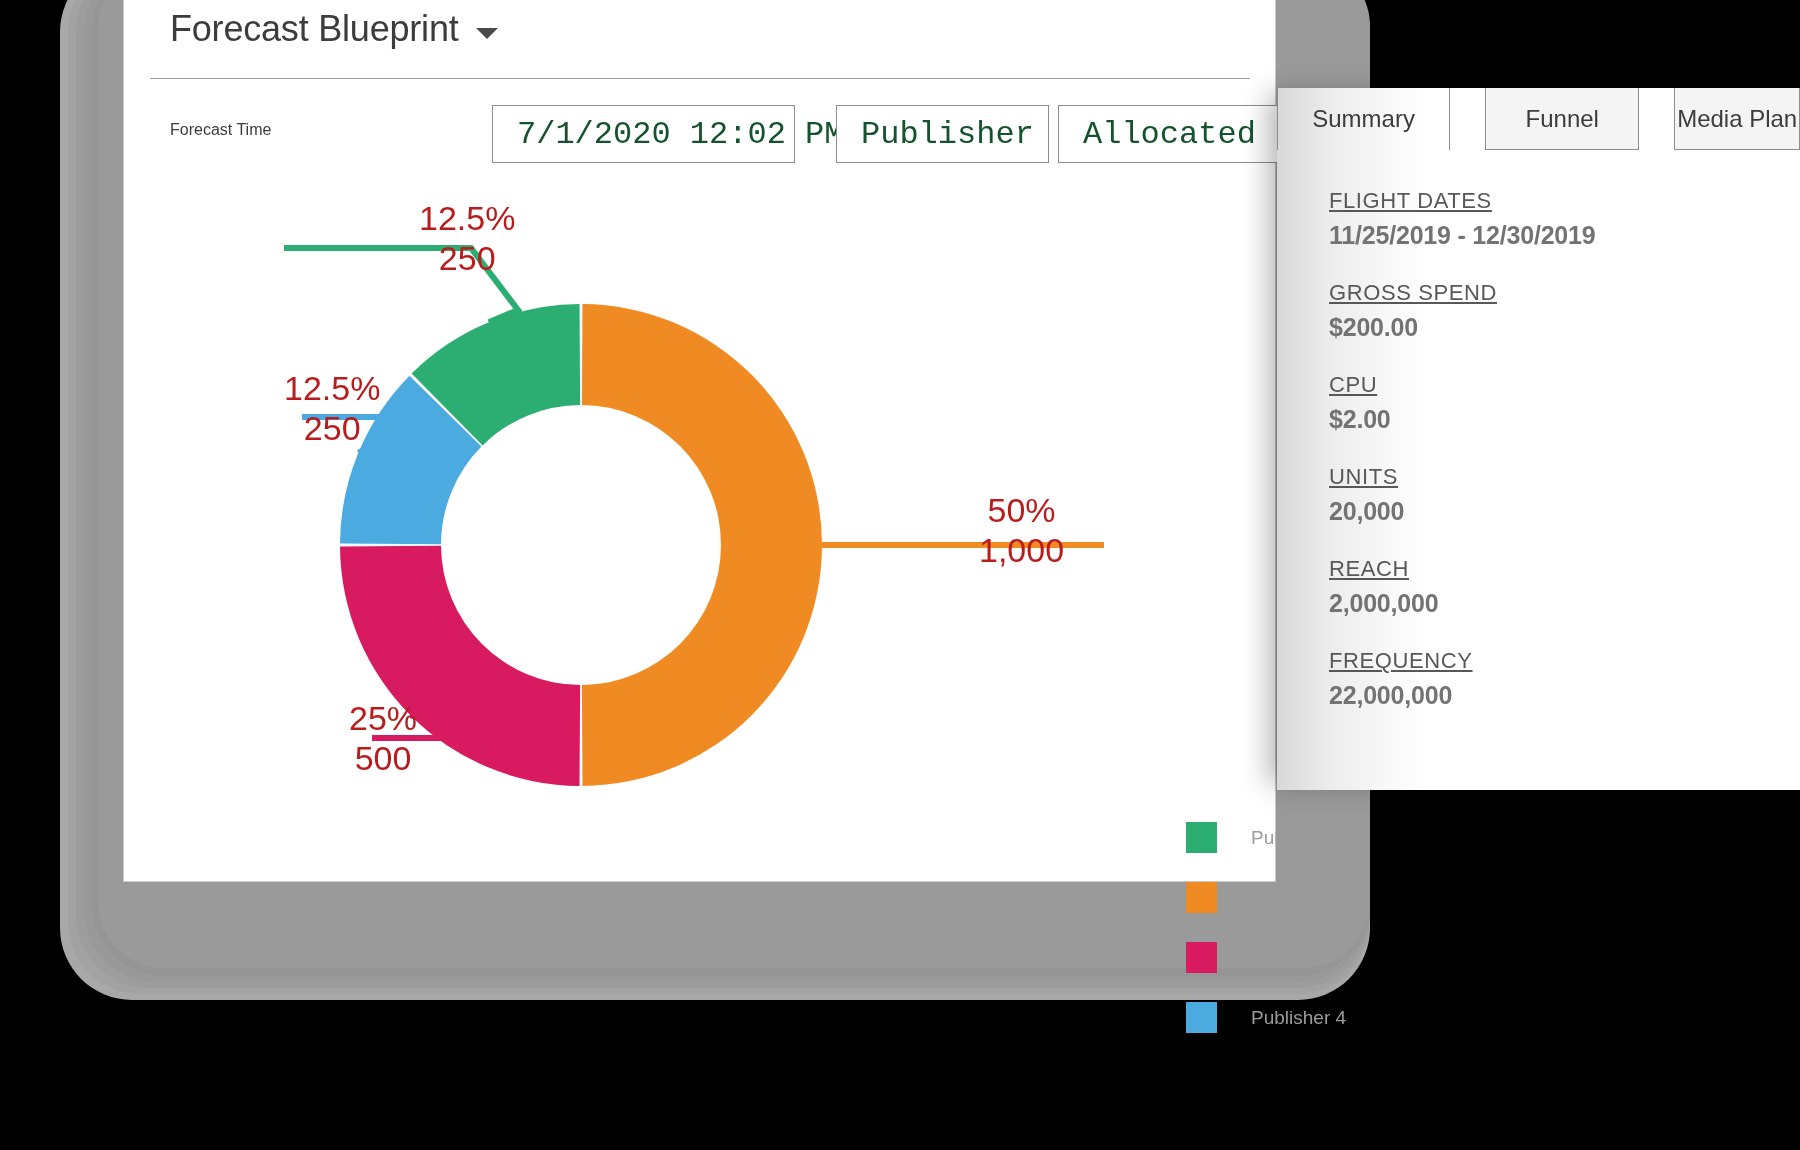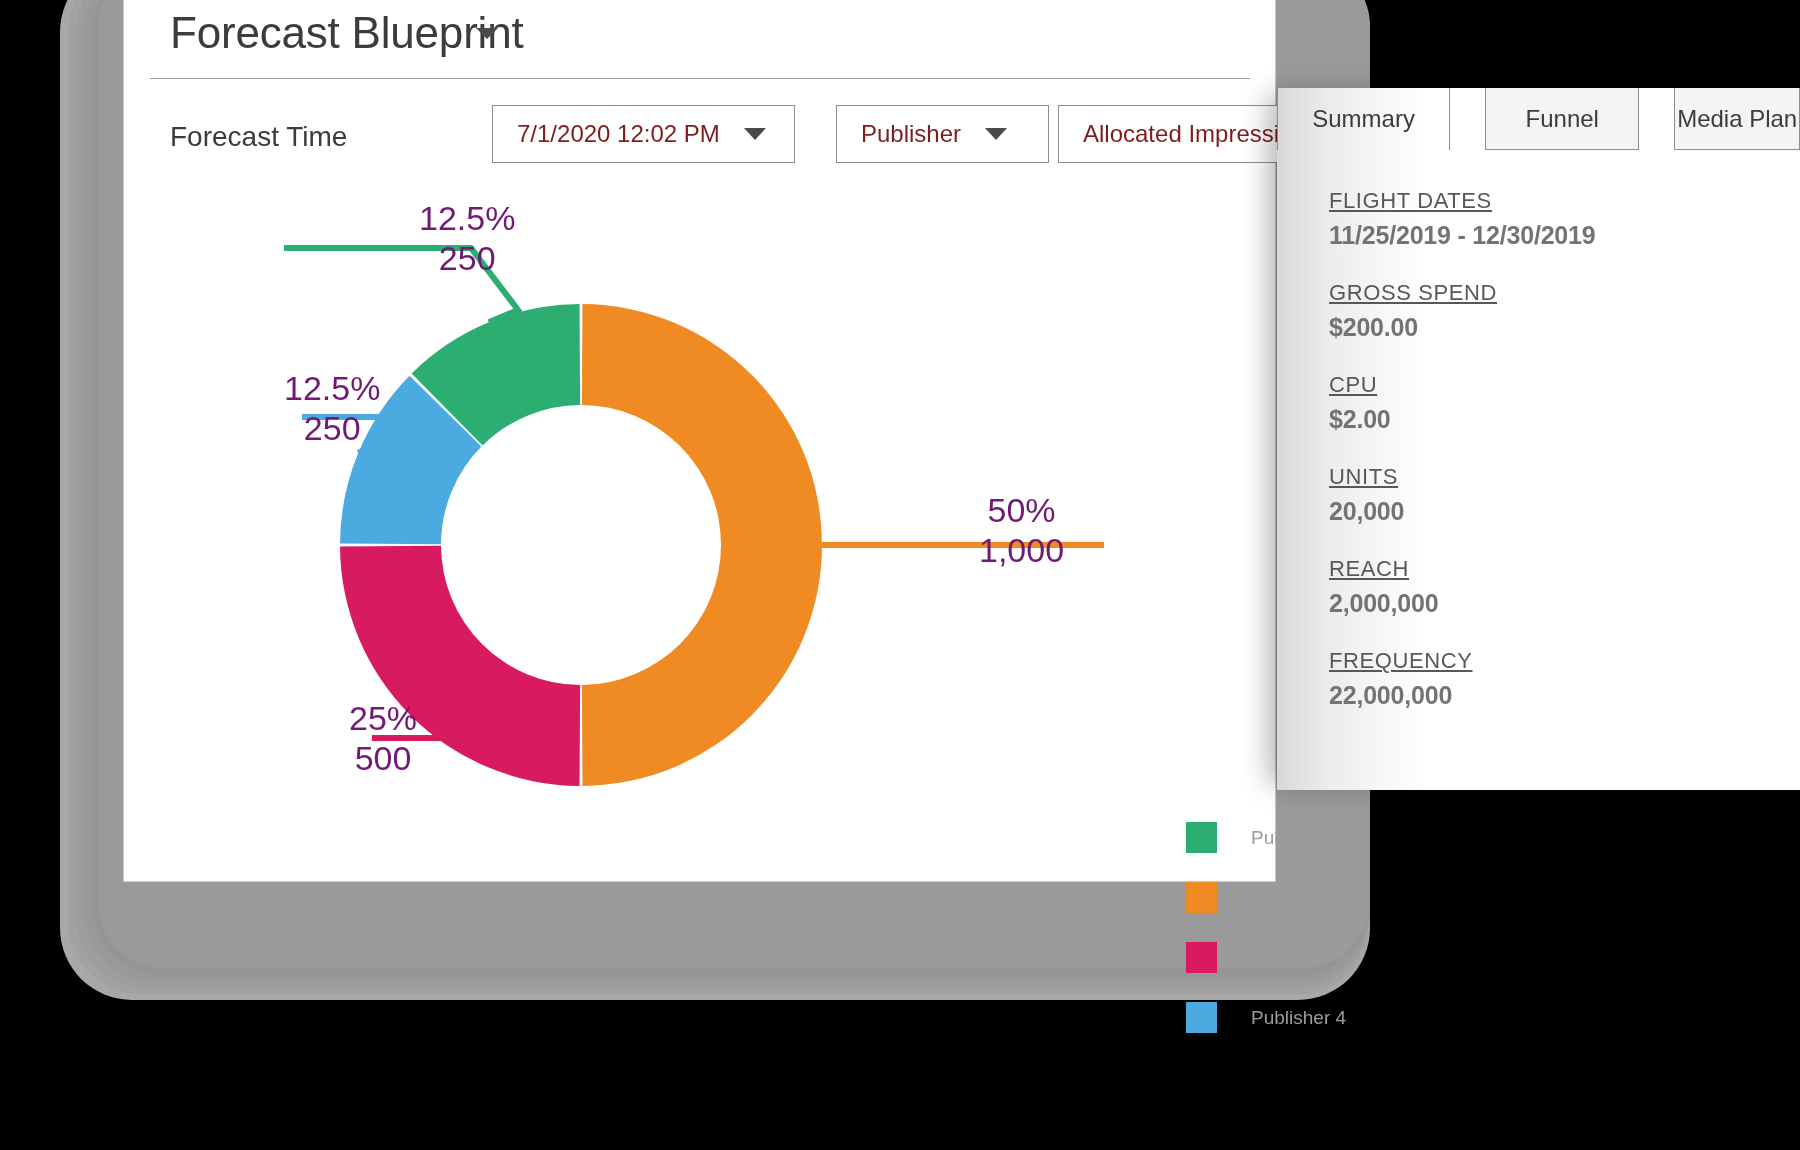--- a/index.html
+++ b/index.html
@@ -36,21 +36,21 @@
     border: 1px solid #c9c9c9;
     border-top: none;
   }
 
   
   #card-header {
     position: absolute; left: 0; top: 0; width: 100%; height: 86px;
   }
   #page-title {
     position: absolute; left: 46px; top: 18px;
-    font-size: 44px; color: #3c3c3c; font-weight: 400;
+    font-size: 36px; color: #3c3c3c; font-weight: 400;
     letter-spacing: -0.2px; white-space: nowrap;
   }
   #title-caret {
     position: absolute; left: 352px; top: 38px;
     width: 0; height: 0;
     border-left: 11px solid transparent;
     border-right: 11px solid transparent;
     border-top: 11px solid #4a4a4a;
     cursor: pointer;
   }
@@ -58,51 +58,51 @@
     position: absolute; left: 26px; top: 88px; width: 1100px; height: 1px;
     background: #9e9e9e;
   }
 
   
   #filter-bar {
     position: absolute; left: 0; top: 115px; width: 100%; height: 62px;
   }
   #forecast-time-label {
     position: absolute; left: 46px; top: 16px;
-    font-size: 28px; color: #3c3c3c; white-space: nowrap;
+    font-size: 16px; color: #3c3c3c; white-space: nowrap;
   }
   .dropdown {
     position: absolute; top: 0; height: 58px;
     border: 1px solid #8d8d8d; background: #fff;
     display: flex; align-items: center;
     padding: 0 22px 0 24px; cursor: pointer;
   }
   .dropdown .dd-value {
-    font-size: 24px; color: #7f1d1d; white-space: nowrap;
+    font-size: 32px; color: #14532d; white-space: nowrap; font-family: Liberation Mono, monospace;
   }
   .dropdown .dd-caret {
     margin-left: 24px;
     width: 0; height: 0;
     border-left: 11px solid transparent;
     border-right: 11px solid transparent;
     border-top: 12px solid #4a4a4a;
   }
   #dd-forecast-time { left: 368px; width: 303px; }
   #dd-publisher     { left: 712px; width: 213px; }
   #dd-metric        { left: 934px; width: 325px; }
 
   
   #chart-area {
     position: absolute; left: 0; top: 200px; width: 1153px; height: 690px;
   }
   #donut-svg { position: absolute; left: 0; top: 0; }
 
   .lbl {
     position: absolute;
-    font-size: 34px; color: #701a75; line-height: 1.18;
+    font-size: 34px; color: #b91c1c; line-height: 1.18;
     white-space: nowrap;
     font-family: "Liberation Sans", sans-serif;
   }
   .lbl .pct { display: block; }
   .lbl .val { display: block; }
 
   
   #legend {
     position: absolute; left: 1062px; top: 632px;
     display: flex; flex-direction: column; gap: 29px;

